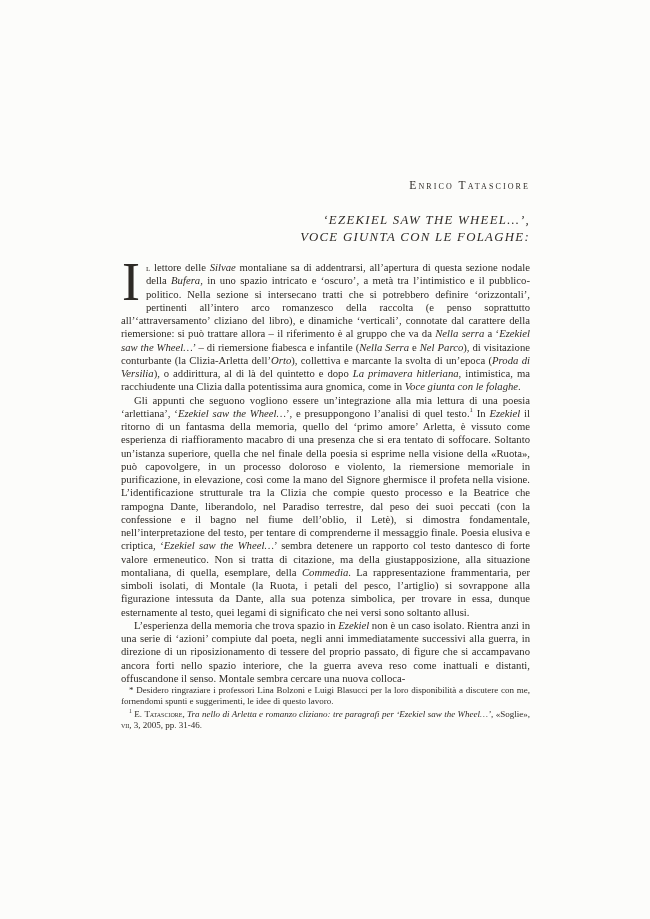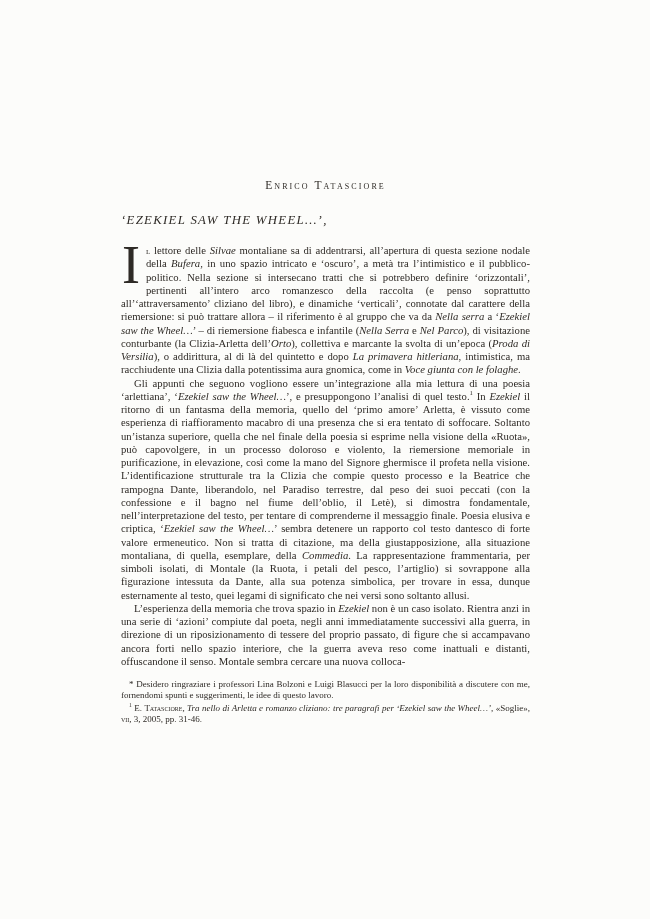--- a/index.html
+++ b/index.html
@@ -16,33 +16,33 @@
     color: #2e2a26;
     overflow: hidden;
   }
   .content {
     position: absolute;
     left: 121px;
     top: 179px;
     width: 409px;
   }
   .author {
-    text-align: center;
+    text-align: right;
     font-variant: small-caps;
     font-size: 11.5px;
     line-height: 13px;
     letter-spacing: 2.1px;
     margin: 0 0 20px 0;
   }
   .title {
     margin: 0 0 15px 0;
     font-weight: normal;
   }
   .title-line {
-    text-align: left;
+    text-align: right;
     font-size: 12.8px;
     line-height: 17px;
     letter-spacing: 1.3px;
   }
   .title-line.italic {
     font-style: italic;
   }
   .body p {
     margin: 0;
     text-align: justify;
@@ -61,38 +61,38 @@
   }
   .sc {
     font-variant: small-caps;
   }
   sup {
     font-size: 0.62em;
     vertical-align: super;
     line-height: 0;
   }
   .footnotes {
-    margin-top: 11px;
   }
   .footnotes p.fn {
     margin: 0 0 1px 0;
     text-align: justify;
     font-size: 9px;
     line-height: 11.3px;
     text-indent: 8px;
   }
 </style>
 </head>
 <body>
 
 <div class="page">
   <div class="content">
     <div class="author">Enrico Tatasciore</div>
     <h1 class="title">
       <div class="title-line italic">‘EZEKIEL SAW THE WHEEL…’,</div>
+      <div class="title-line italic">VOCE GIUNTA CON LE FOLAGHE:</div>
     </h1>
     <div class="body">
         <p><span class="dropcap">I</span><span class="sc">l</span> lettore delle <i>Silvae</i> montaliane sa di addentrarsi, all’apertura di questa sezione nodale della <i>Bufera</i>, in uno spazio intricato e ‘oscuro’, a metà tra l’intimistico e il pubblico-politico. Nella sezione si intersecano tratti che si potrebbero definire ‘orizzontali’, pertinenti all’intero arco romanzesco della raccolta (e penso soprattutto all’‘attraversamento’ cliziano del libro), e dinamiche ‘verticali’, connotate dal carattere della riemersione: si può trattare allora – il riferimento è al gruppo che va da <i>Nella serra</i> a ‘<i>Ezekiel saw the Wheel…</i>’ – di riemersione fiabesca e infantile (<i>Nella Serra</i> e <i>Nel Parco</i>), di visitazione conturbante (la Clizia-Arletta dell’<i>Orto</i>), collettiva e marcante la svolta di un’epoca (<i>Proda di Versilia</i>), o addirittura, al di là del quintetto e dopo <i>La primavera hitleriana</i>, intimistica, ma racchiudente una Clizia dalla potentissima aura gnomica, come in <i>Voce giunta con le folaghe</i>.</p>
         <p class="indent">Gli appunti che seguono vogliono essere un’integrazione alla mia lettura di una poesia ‘arlettiana’, ‘<i>Ezekiel saw the Wheel…</i>’, e presuppongono l’analisi di quel testo.<sup>1</sup> In <i>Ezekiel</i> il ritorno di un fantasma della memoria, quello del ‘primo amore’ Arletta, è vissuto come esperienza di riaffioramento macabro di una presenza che si era tentato di soffocare. Soltanto un’istanza superiore, quella che nel finale della poesia si esprime nella visione della «Ruota», può capovolgere, in un processo doloroso e violento, la riemersione memoriale in purificazione, in elevazione, così come la mano del Signore ghermisce il profeta nella visione. L’identificazione strutturale tra la Clizia che compie questo processo e la Beatrice che rampogna Dante, liberandolo, nel Paradiso terrestre, dal peso dei suoi peccati (con la confessione e il bagno nel fiume dell’oblio, il Letè), si dimostra fondamentale, nell’interpretazione del testo, per tentare di comprenderne il messaggio finale. Poesia elusiva e criptica, ‘<i>Ezekiel saw the Wheel…</i>’ sembra detenere un rapporto col testo dantesco di forte valore ermeneutico. Non si tratta di citazione, ma della giustapposizione, alla situazione montaliana, di quella, esemplare, della <i>Com­media</i>. La rappresentazione frammentaria, per simboli isolati, di Montale (la Ruota, i petali del pesco, l’artiglio) si sovrappone alla figurazione intessuta da Dante, alla sua potenza simbolica, per trovare in essa, dunque esternamente al testo, quei legami di significato che nei versi sono soltanto allusi.</p>
         <p class="indent">L’esperienza della memoria che trova spazio in <i>Ezekiel</i> non è un caso isolato. Rientra anzi in una serie di ‘azioni’ compiute dal poeta, negli anni immediatamente successivi alla guerra, in direzione di un riposizionamento di tessere del proprio passato, di figure che si accampavano ancora forti nello spazio interiore, che la guerra aveva reso come inattuali e distanti, offuscandone il senso. Montale sembra cercare una nuova colloca-</p>
       </div>
     <div class="footnotes">
         <p class="fn">* Desidero ringraziare i professori Lina Bolzoni e Luigi Blasucci per la loro disponibilità a discutere con me, fornendomi spunti e suggerimenti, le idee di questo lavoro.</p>
         <p class="fn"><sup>1</sup> E. <span class="sc">Tatasciore</span>, <i>Tra nello di Arletta e romanzo cliziano: tre paragrafi per ‘Ezekiel saw the Wheel…’</i>, «Soglie», <span class="sc">vii</span>, 3, 2005, pp. 31-46.</p>
       </div>

